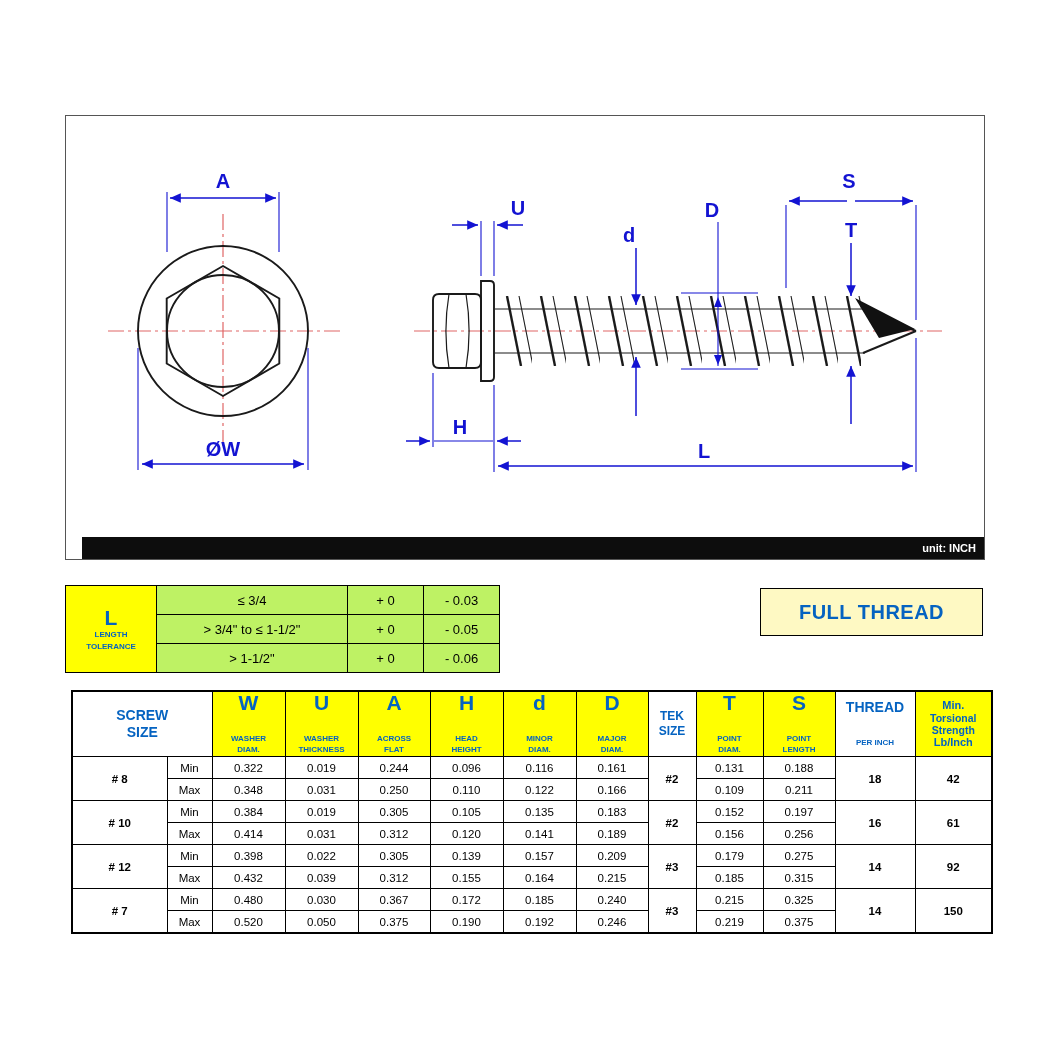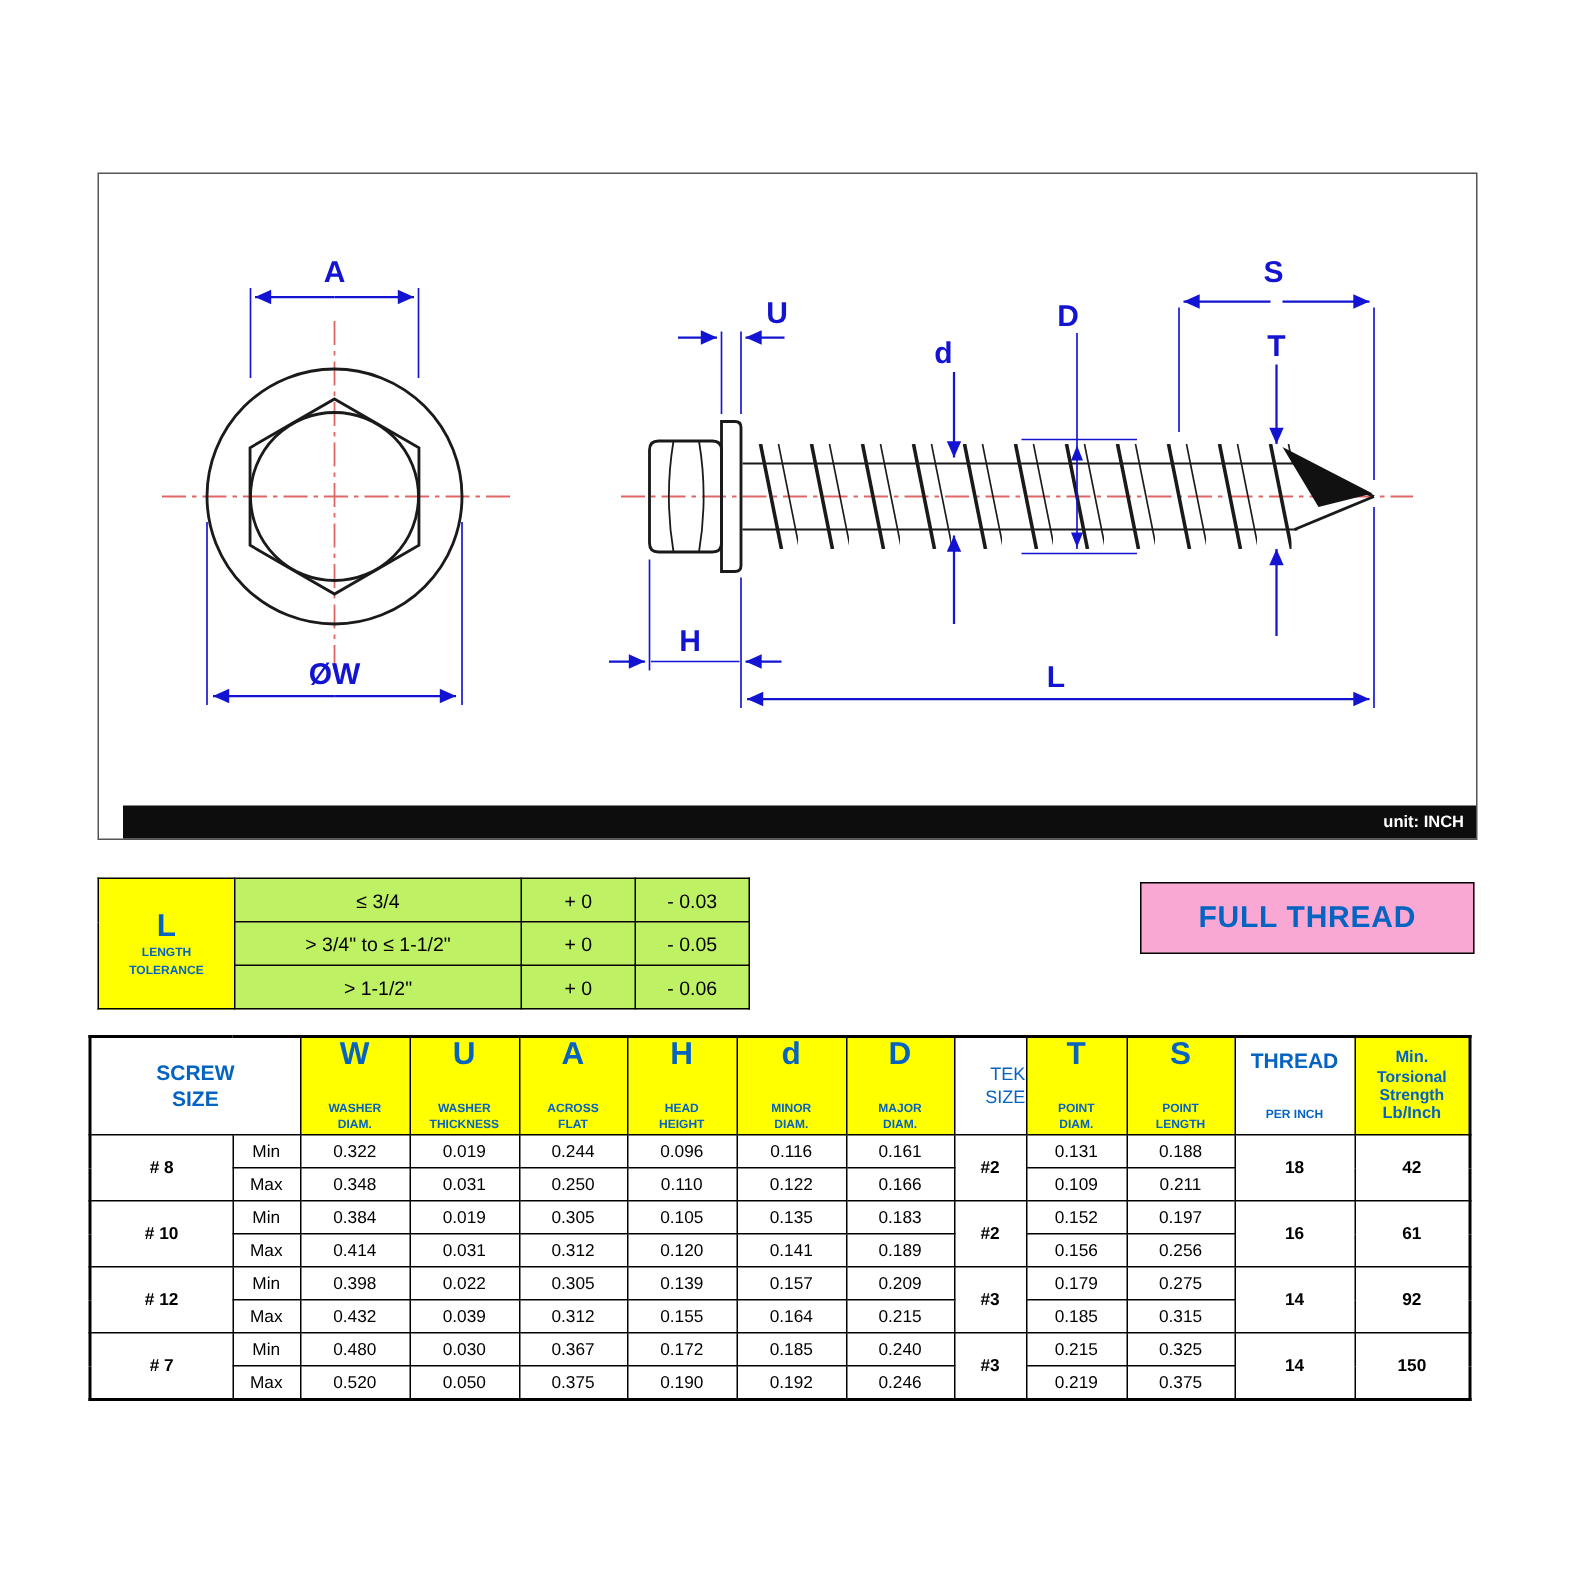--- a/index.html
+++ b/index.html
@@ -35,35 +35,35 @@
   #tol .tkey { width:88px; background:#FFFF00; }
   #tol .tc { width:188px; }
   #tol .tp { width:73px; }
   #tol .tm { width:73px; }
   .tkey-letter { color:#0563C1; font-weight:bold; font-size:21px; line-height:1.1; }
   .tkey-sub    { color:#0563C1; font-weight:bold; font-size:8px;  line-height:1.4; }
 
   
   #full-thread {
     left:760px; top:588px; width:223px; height:48px;
-    background:#f9a8d4; border:1px solid #000; box-sizing:border-box;
+    background:#fef9c3; border:1px solid #000; box-sizing:border-box;
     display:flex; align-items:center; justify-content:center;
     color:#0563C1; font-weight:bold; font-size:20px; letter-spacing:.5px;
   }
 
   
-  #spec { position:absolute; left:59px; top:690px; width:920px;
+  #spec { position:absolute; left:71px; top:690px; width:920px;
           table-layout:fixed; border-collapse:collapse; border:2px solid #000; }
   #spec th, #spec td { border:1px solid #000; text-align:center;
           vertical-align:middle; padding:0; background:#fff; }
   #spec th { height:64px; }
   #spec td { height:21px; font-size:11.5px; }
   #spec .ylw { background:#FFFF00; }
   .bh  { color:#0563C1; font-weight:bold; font-size:14px; line-height:1.25; }
-  .bh2 { color:#0563C1; font-weight:normal; font-size:12px; line-height:1.25;text-align:right; }
+  .bh2 { color:#0563C1; font-weight:bold; font-size:12px; line-height:1.25; }
   .sym { color:#0563C1; font-weight:bold; font-size:21px; line-height:1; }
   .sub { color:#0563C1; font-weight:bold; font-size:8px; line-height:1.35;
          white-space:pre-line; margin-top:21px; }
   .tb  { color:#0563C1; font-weight:bold; font-size:11px; line-height:1.15; }
   .tn  { color:#0563C1; font-size:10.5px; line-height:1.15; }
   .size { font-weight:bold; font-size:13px; }
   .mm   { font-size:10px; }
   .bold13 { font-weight:bold; font-size:12.5px; }
 </style>
 </head>

